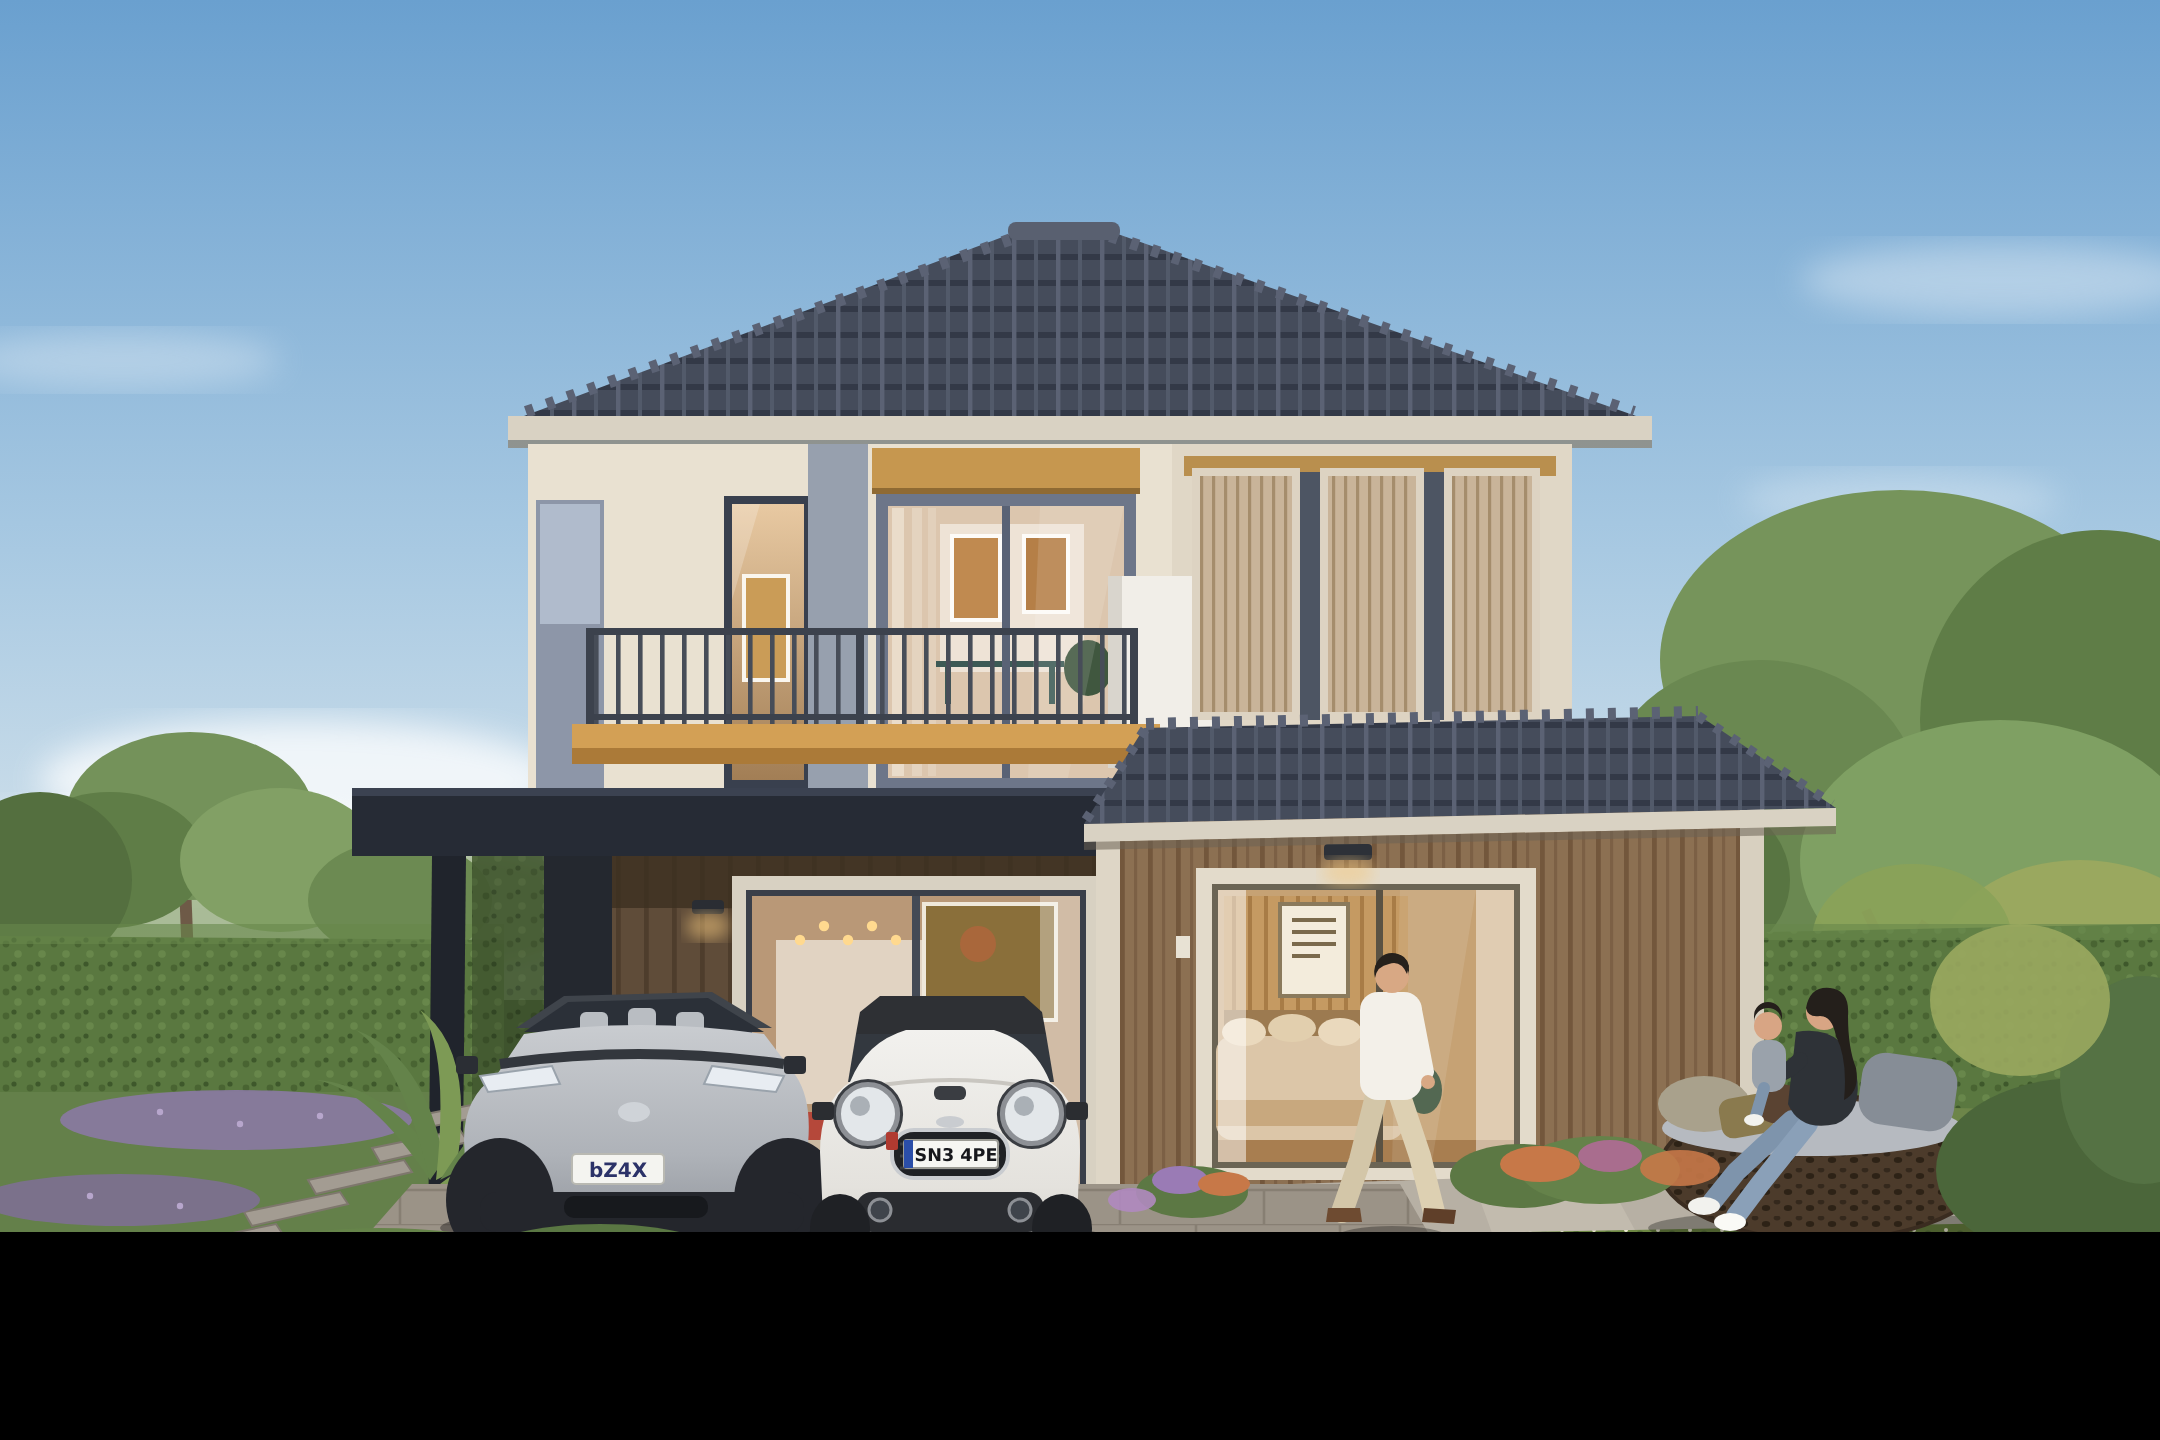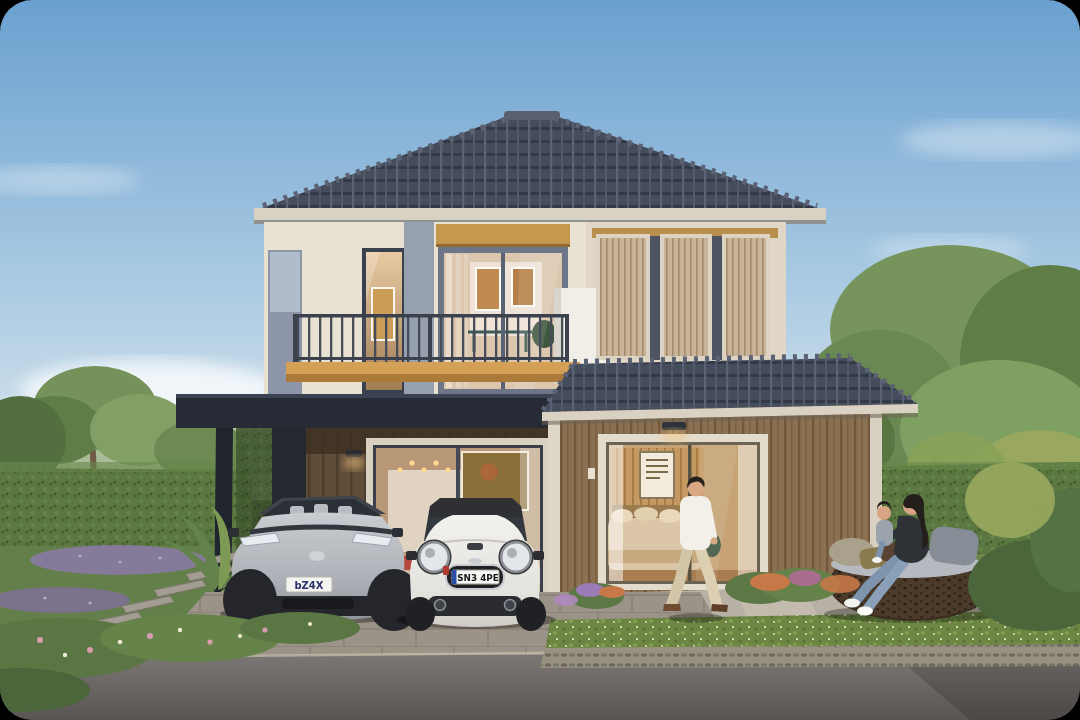--- a/index.html
+++ b/index.html
@@ -1,17 +1,17 @@
 <!DOCTYPE html>
 <html style="--sky-top: #6aa0cf; --sky-horizon: #dfe9ee; --roof-tile: #454c5b; --fascia-cream: #d9d2c3; --wall-cream: #e9e1d1; --wall-brown: #8c7052; --oak-wood: #cf9c52; --charcoal: #262b35; --hedge-green: #5a7840; --lawn-green: #6d8549; --driveway-gray: #a29b91; --road-asphalt: #6b6765; --suv-silver: #b4b8bd; --mini-white: #e9e7e2; --warm-light: #e8c9a2;"><head>
 <meta charset="utf-8">
 <style>
   html,body{margin:0;padding:0;background:#000;}
-  #stage{width:1080px;height:720px;position:relative;overflow:hidden;
-         font-family:"DejaVu Sans","Liberation Sans",sans-serif;border-radius:32px;}
+  #stage{width:1080px;height:616px;position:relative;overflow:hidden;
+         font-family:"DejaVu Sans","Liberation Sans",sans-serif;}
   svg{display:block}
   text{font-family:"DejaVu Sans","Liberation Sans",sans-serif;}
 </style>
 </head>
 <body>
 
 <div id="stage">
 <svg width="1080" height="720" viewBox="0 0 1080 720">
 <defs>
   <linearGradient id="skyG" x1="0" y1="0" x2="0" y2="1">

